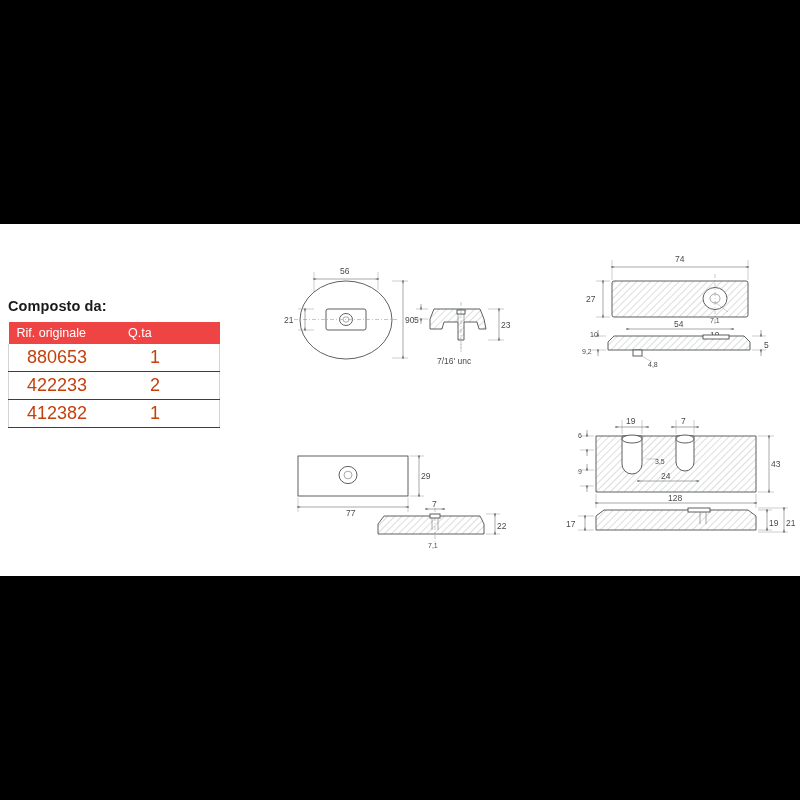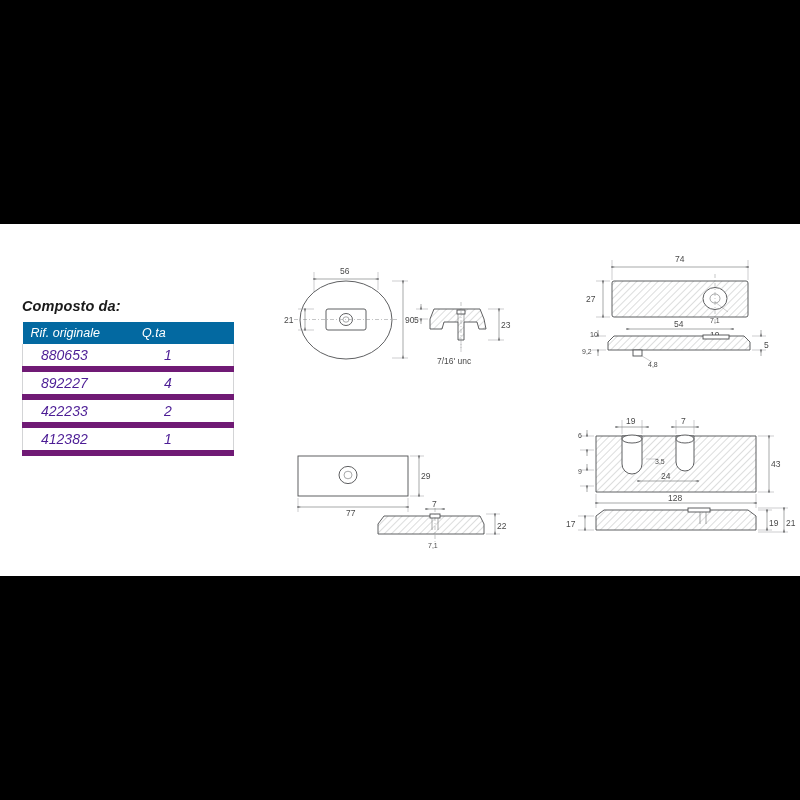--- a/index.html
+++ b/index.html
@@ -20,52 +20,51 @@
     left: 0;
     top: 224px;
     width: 800px;
     height: 352px;
     background: #ffffff;
   }
 
   
   #composto {
     position: absolute;
-    left: 22px;
+    left: 8px;
     top: 74px;
     width: 212px;
-    font-style: italic;
   }
   #composto .heading {
     font-size: 14.5px;
     font-weight: bold;
     color: #1a1a1a;
     margin-bottom: 8px;
     letter-spacing: 0.1px;
   }
   table.parts {
     border-collapse: collapse;
     width: 212px;
     table-layout: fixed;
   }
   table.parts th {
-    background: #0369a1;
+    background: #ef4444;
     color: #ffffff;
     font-weight: normal;
     font-size: 12.5px;
     text-align: left;
     padding: 4px 0 4px 8px;
     border: none;
   }
   table.parts th.qta { padding-left: 14px; }
   table.parts td {
-    font-size: 14px;
-    color: #4c1d95;
+    font-size: 18px;
+    color: #c2410c;
     padding: 3px 0 3px 8px;
-    border-bottom: 6px solid #701a75;
+    border-bottom: 1px solid #701a75;
     border-left: 1px solid #d3d4d6;
     border-right: 1px solid #d3d4d6;
   }
   table.parts tr td:first-child { border-right: none; }
   table.parts tr td:last-child  { border-left: none; padding-left: 36px; }
   table.parts td.ref { padding-left: 18px; }
 
   
   #drawings {
     position: absolute;
@@ -125,24 +124,20 @@
         <thead>
           <tr>
             <th>Rif. originale</th>
             <th class="qta">Q.ta</th>
           </tr>
         </thead>
         <tbody>
           <tr>
             <td class="ref">880653</td>
             <td>1</td>
-          </tr>
-          <tr>
-            <td class="ref">892227</td>
-            <td>4</td>
           </tr>
           <tr>
             <td class="ref">422233</td>
             <td>2</td>
           </tr>
           <tr>
             <td class="ref">412382</td>
             <td>1</td>
           </tr>
         </tbody>

